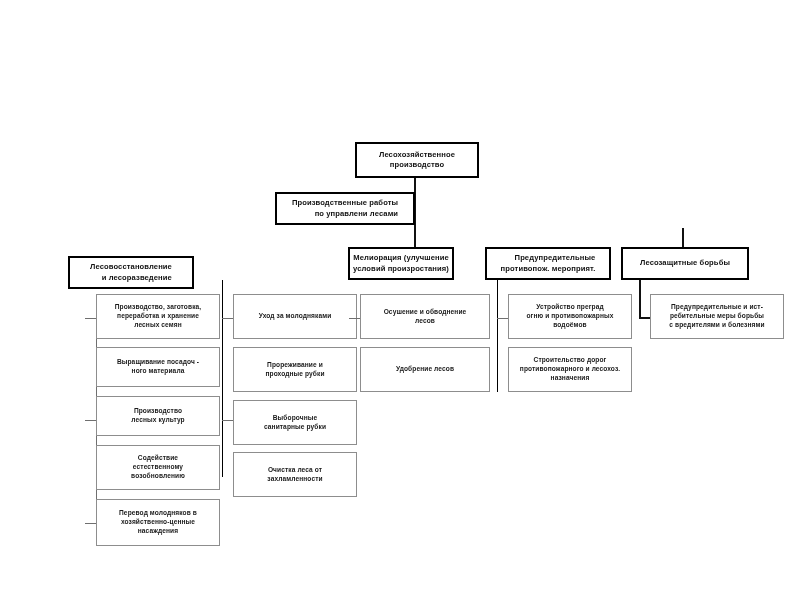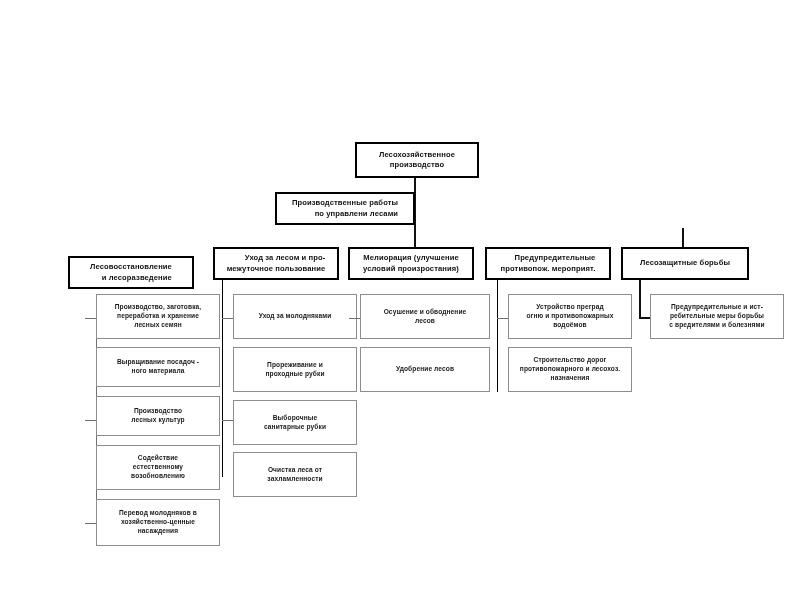--- a/index.html
+++ b/index.html
@@ -74,24 +74,22 @@
   <div class="conn vline bold" style="left:414px; top:178px; width:1.8px; height:69px;"></div>
 
   <div class="box lvl2" style="left:275px; top:192px; width:140px; height:33px;">Производственные работы
 по управлени лесами</div>
 
   <div class="conn vline bold" style="left:682px; top:228px; width:1.6px; height:19px;"></div>
 
   <div class="box lvl2" style="left:68px; top:247px; width:126px; height:33px;margin-top:9px;">Лесовосстановление
 и лесоразведение</div>
 
-  <div class="box lvl2" style="left:213px; top:247px; width:126px; height:33px;">Уход за лесом и про-
-межуточное пользование</div>
 
-  <div class="box lvl2" style="left:348px; top:247px; width:126px; height:33px;">Мелиорация (улучшение
+  <div class="box lvl2" style="left:348px; top:247px; width:106px; height:33px;">Мелиорация (улучшение
 условий произростания)</div>
 
   <div class="box lvl2" style="left:485px; top:247px; width:126px; height:33px;">Предупредительные
 противопож. мероприят.</div>
 
   <div class="box lvl2" style="left:621px; top:247px; width:128px; height:33px;">Лесозащитные борьбы</div>
 
   <div class="conn vline thin" style="left:96px; top:295px; width:1.3px; height:232px;"></div>
 
   <div class="conn hline thin" style="left:85px; top:318px; width:12px;"></div>

